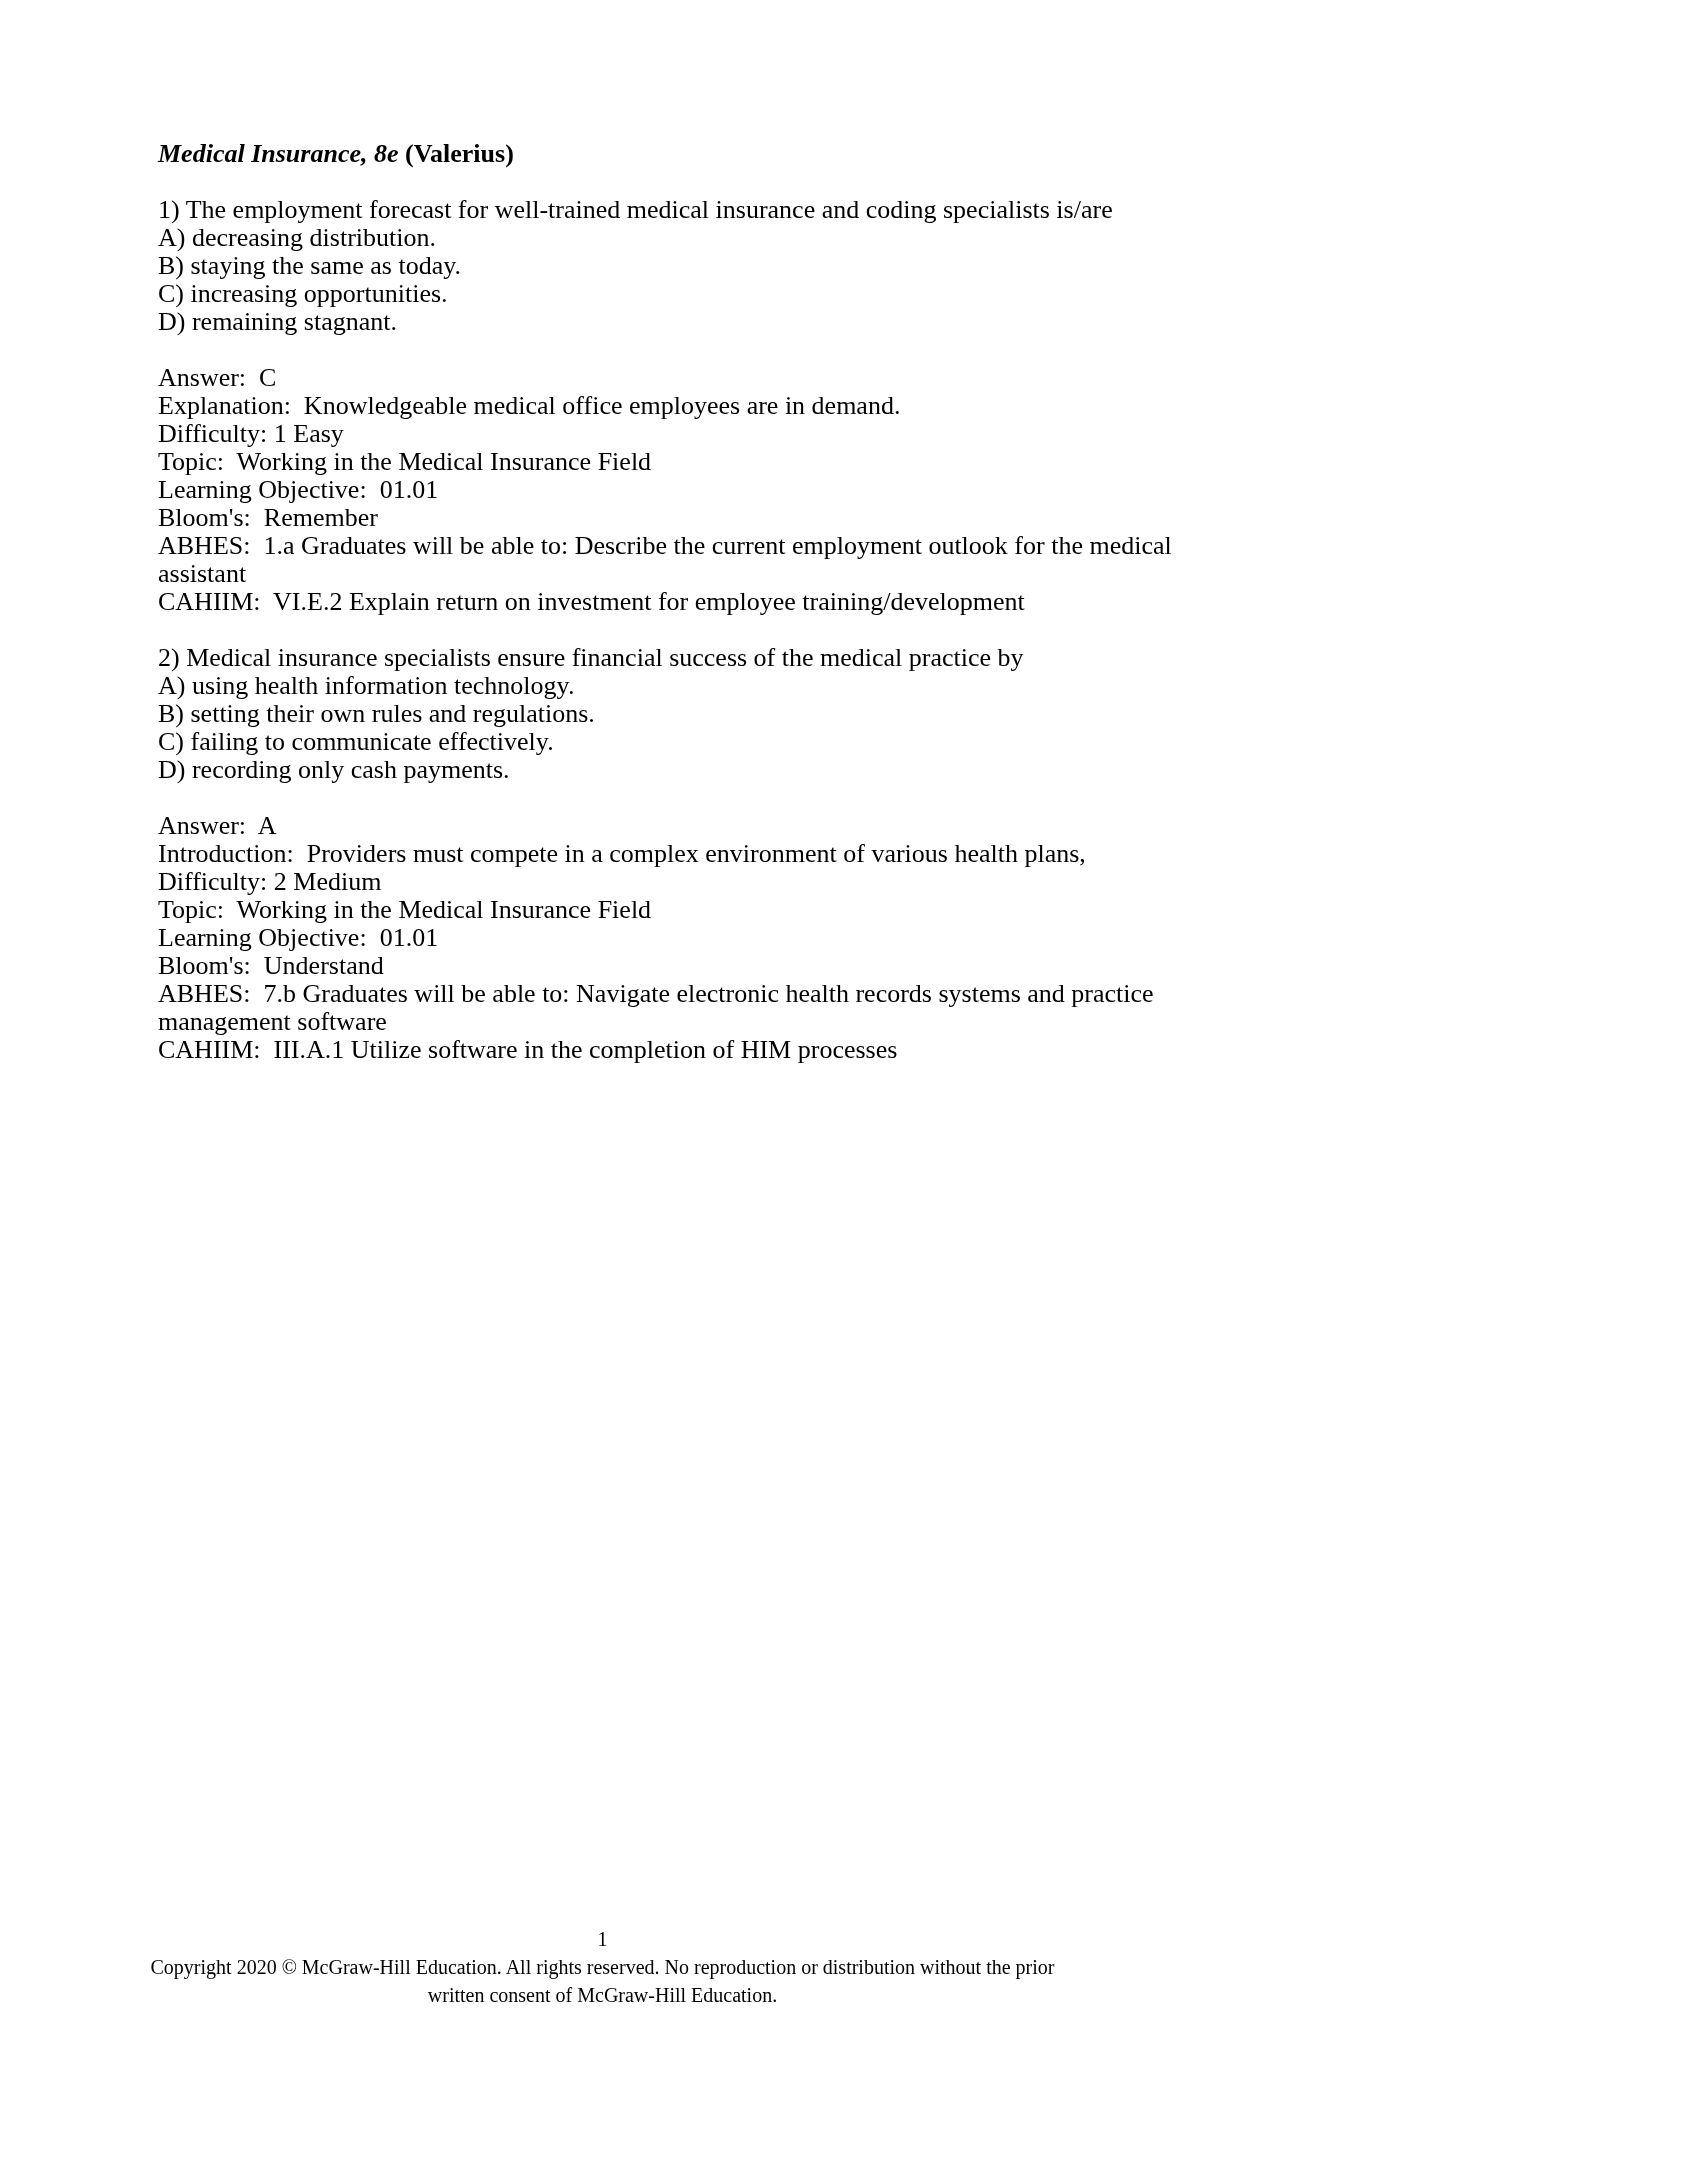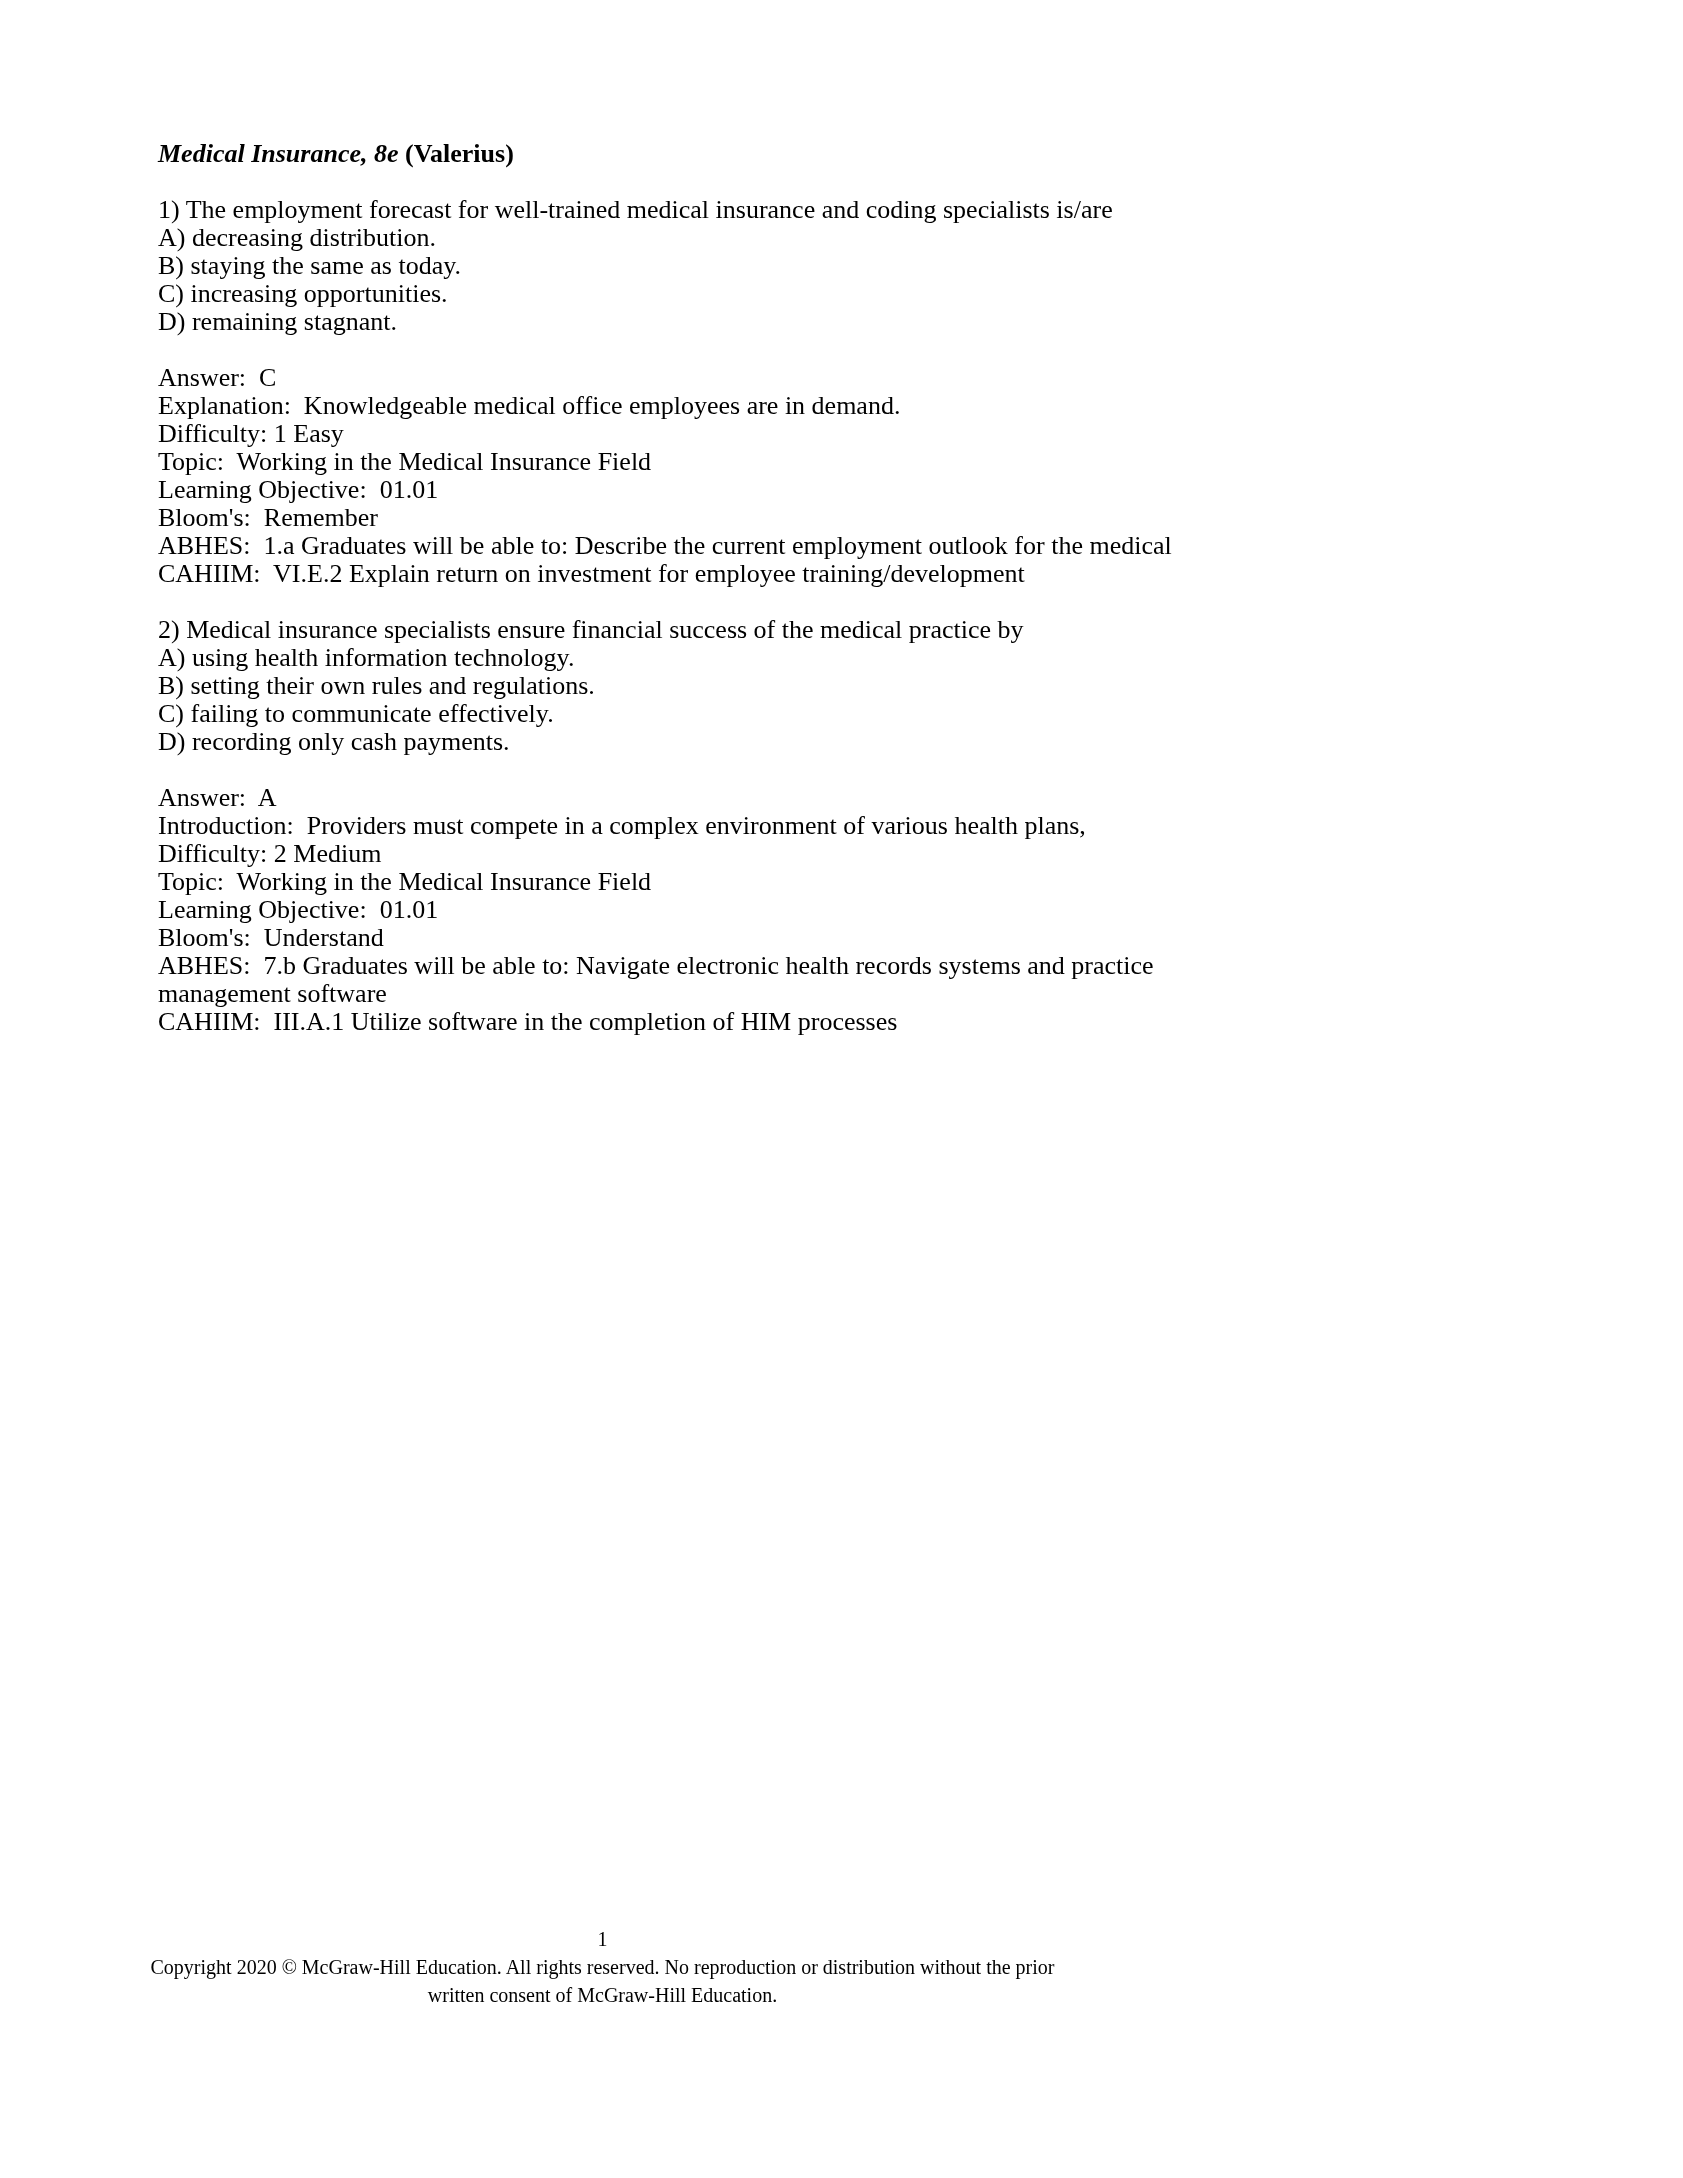--- a/index.html
+++ b/index.html
@@ -50,20 +50,21 @@
       <p>C) increasing opportunities.</p>
       <p>D) remaining stagnant.</p>
       <div class="blank"></div>
       <p>Answer:  C</p>
       <p>Explanation:  Knowledgeable medical office employees are in demand.</p>
       <p>Difficulty: 1 Easy</p>
       <p>Topic:  Working in the Medical Insurance Field</p>
       <p>Learning Objective:  01.01</p>
       <p>Bloom's:  Remember</p>
       <p>ABHES:  1.a Graduates will be able to: Describe the current employment outlook for the medical</p>
+      <p>assistant</p>
       <p>CAHIIM:  VI.E.2 Explain return on investment for employee training/development</p>
       <div class="blank"></div>
       <p>2) Medical insurance specialists ensure financial success of the medical practice by</p>
       <p>A) using health information technology.</p>
       <p>B) setting their own rules and regulations.</p>
       <p>C) failing to communicate effectively.</p>
       <p>D) recording only cash payments.</p>
       <div class="blank"></div>
       <p>Answer:  A</p>
       <p>Introduction:  Providers must compete in a complex environment of various health plans,</p>

